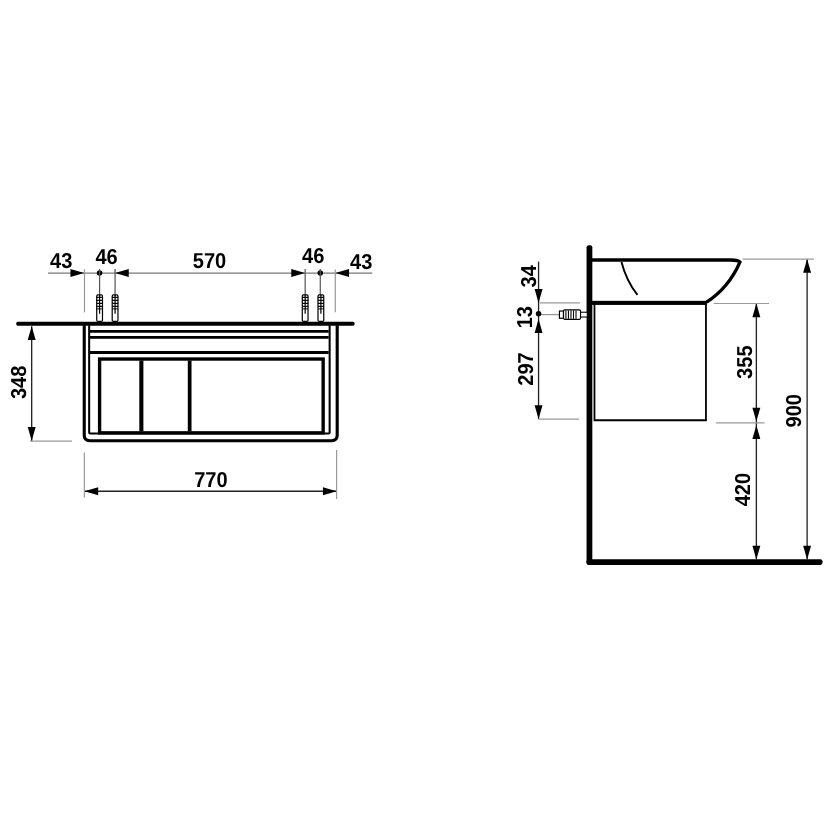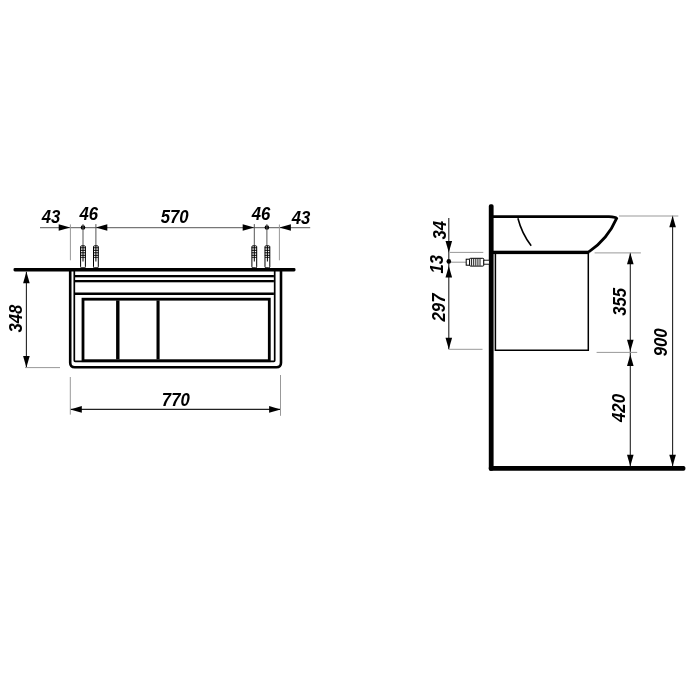--- a/index.html
+++ b/index.html
@@ -1,16 +1,16 @@
 <!DOCTYPE html>
 <html><head>
 <meta charset="utf-8">
 <style>
   html,body{margin:0;padding:0;background:#fff;}
-  .wrap{width:700px;height:700px;position:relative;background:#1d4ed8;font-style:italic;}
+  .wrap{width:700px;height:700px;position:relative;background:#1d4ed8;}
   text{font-family:"Liberation Sans",sans-serif;font-weight:bold;fill:#000;}
 </style>
 </head>
 <body>
 <div class="wrap">
 <svg width="700" height="700" viewBox="0 0 700 700" xmlns="http://www.w3.org/2000/svg">
 
 <rect x="0" y="0" width="700" height="700" fill="#ffffff"></rect>
 
 <rect x="13.5" y="268.1" width="282" height="3.3" rx="1.3" fill="#000"></rect>

